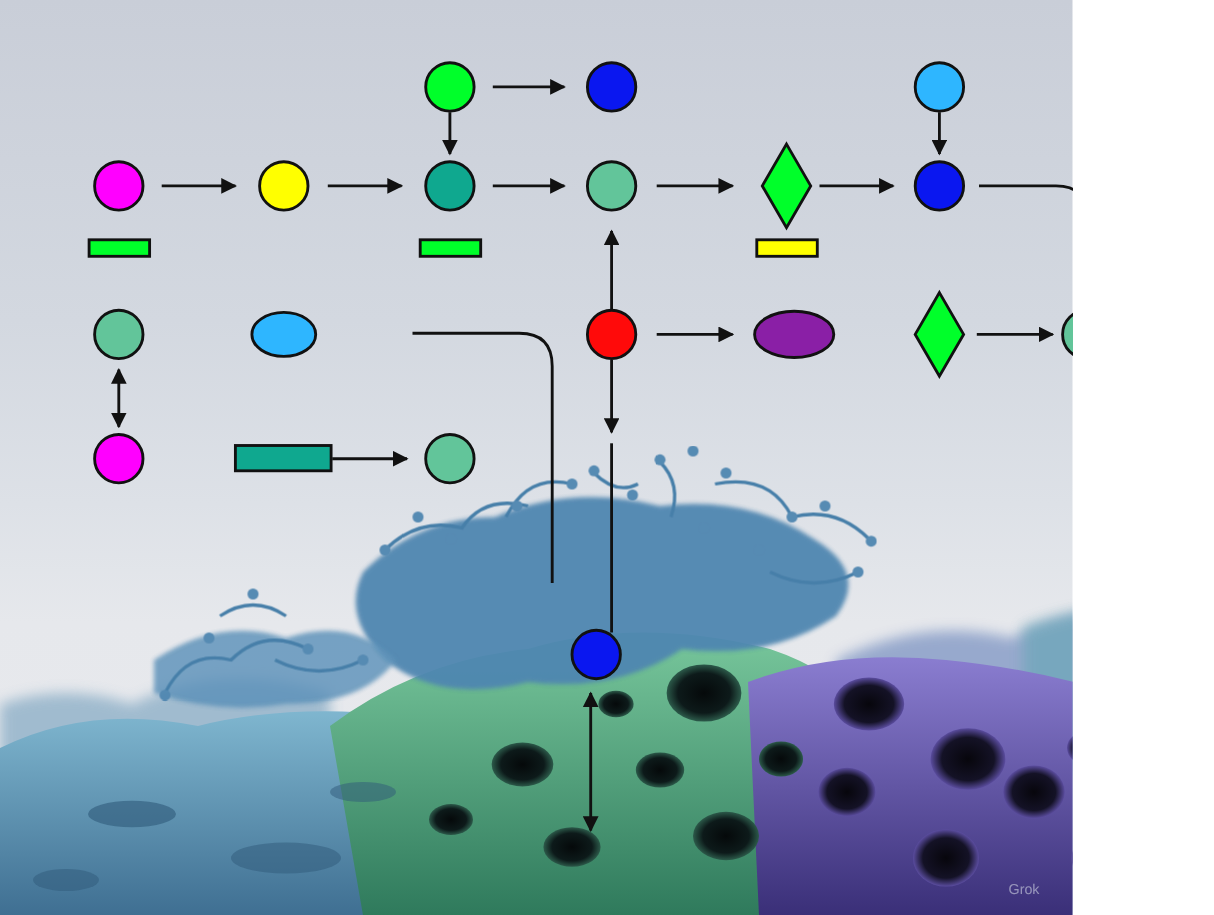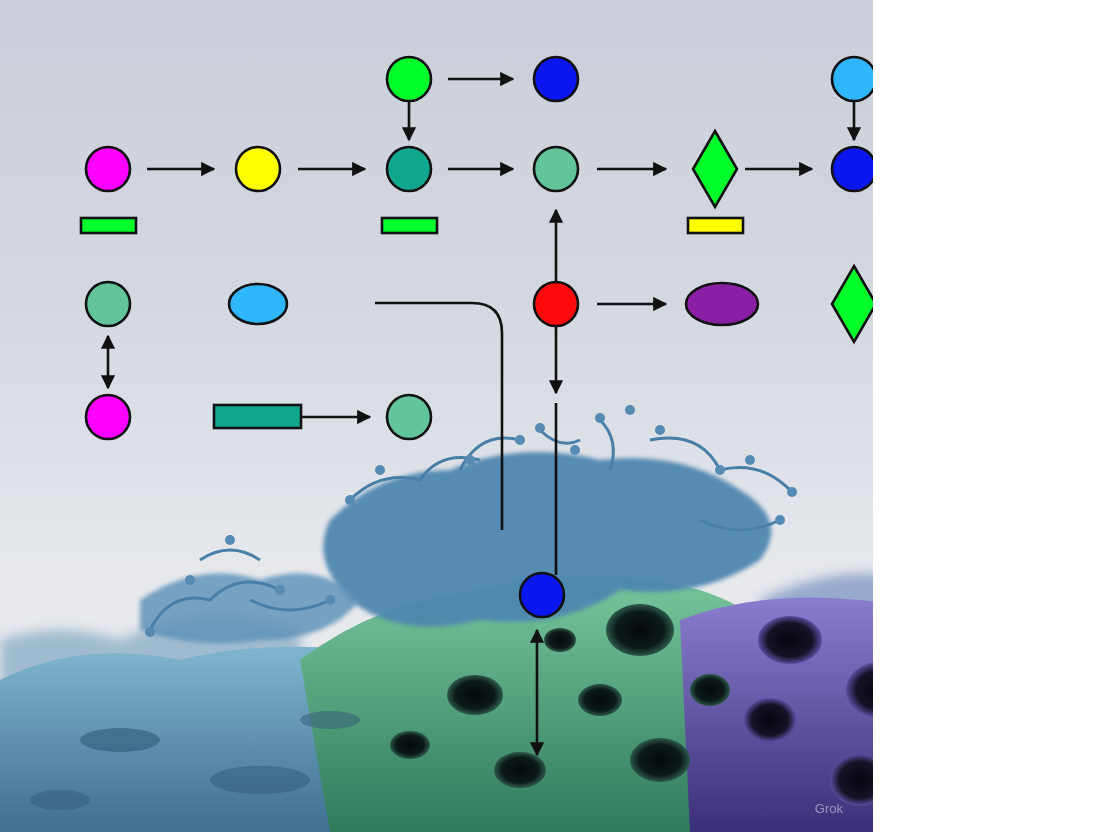--- a/index.html
+++ b/index.html
@@ -1,17 +1,17 @@
 <!DOCTYPE html>
 <html><head>
 <meta charset="utf-8">
 <style>
   html, body { margin: 0; padding: 0; }
   body { width: 1104px; height: 832px; overflow: hidden; position: relative; font-family: "Liberation Sans", sans-serif; }
-  #scene { position: absolute; left: 0; top: 0; width: 873px; height: 832px; overflow: hidden;
+  #scene { position: absolute; left: 0; top: 0; width: 975px; height: 832px; overflow: hidden;
     background: linear-gradient(180deg, #c9ced8 0%, #d3d8e0 35%, #dde1e7 55%, #e6e8ec 68%, #e9eaee 100%); }
   #bg-svg { position: absolute; left: 0; top: 0; }
   #diagram-svg { position: absolute; left: 0; top: 0; }
   .watermark { position: absolute; right: 30px; bottom: 16px; color: rgba(220,225,235,0.55); font-size: 13px; }
 </style>
 </head>
 <body>
 
 <div id="scene">
 

